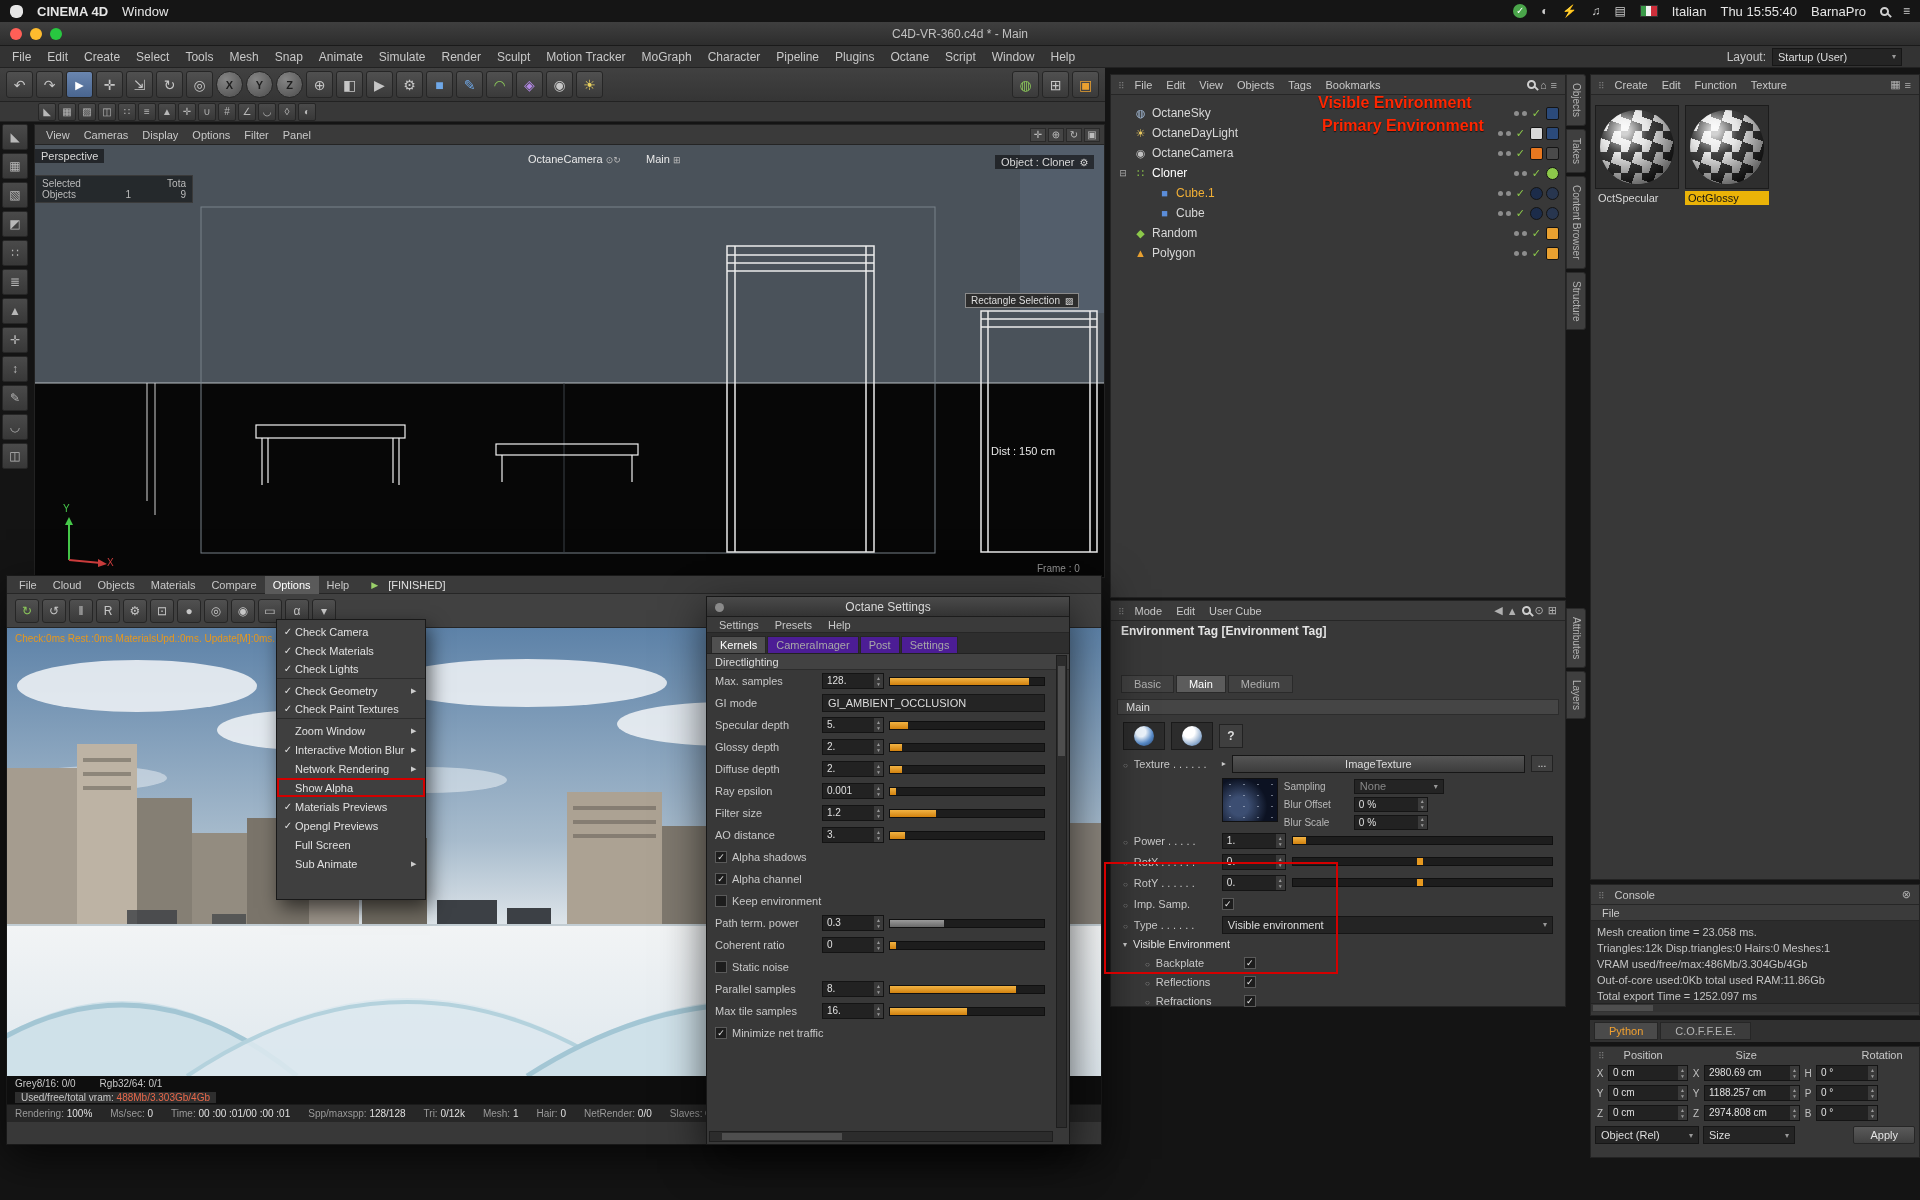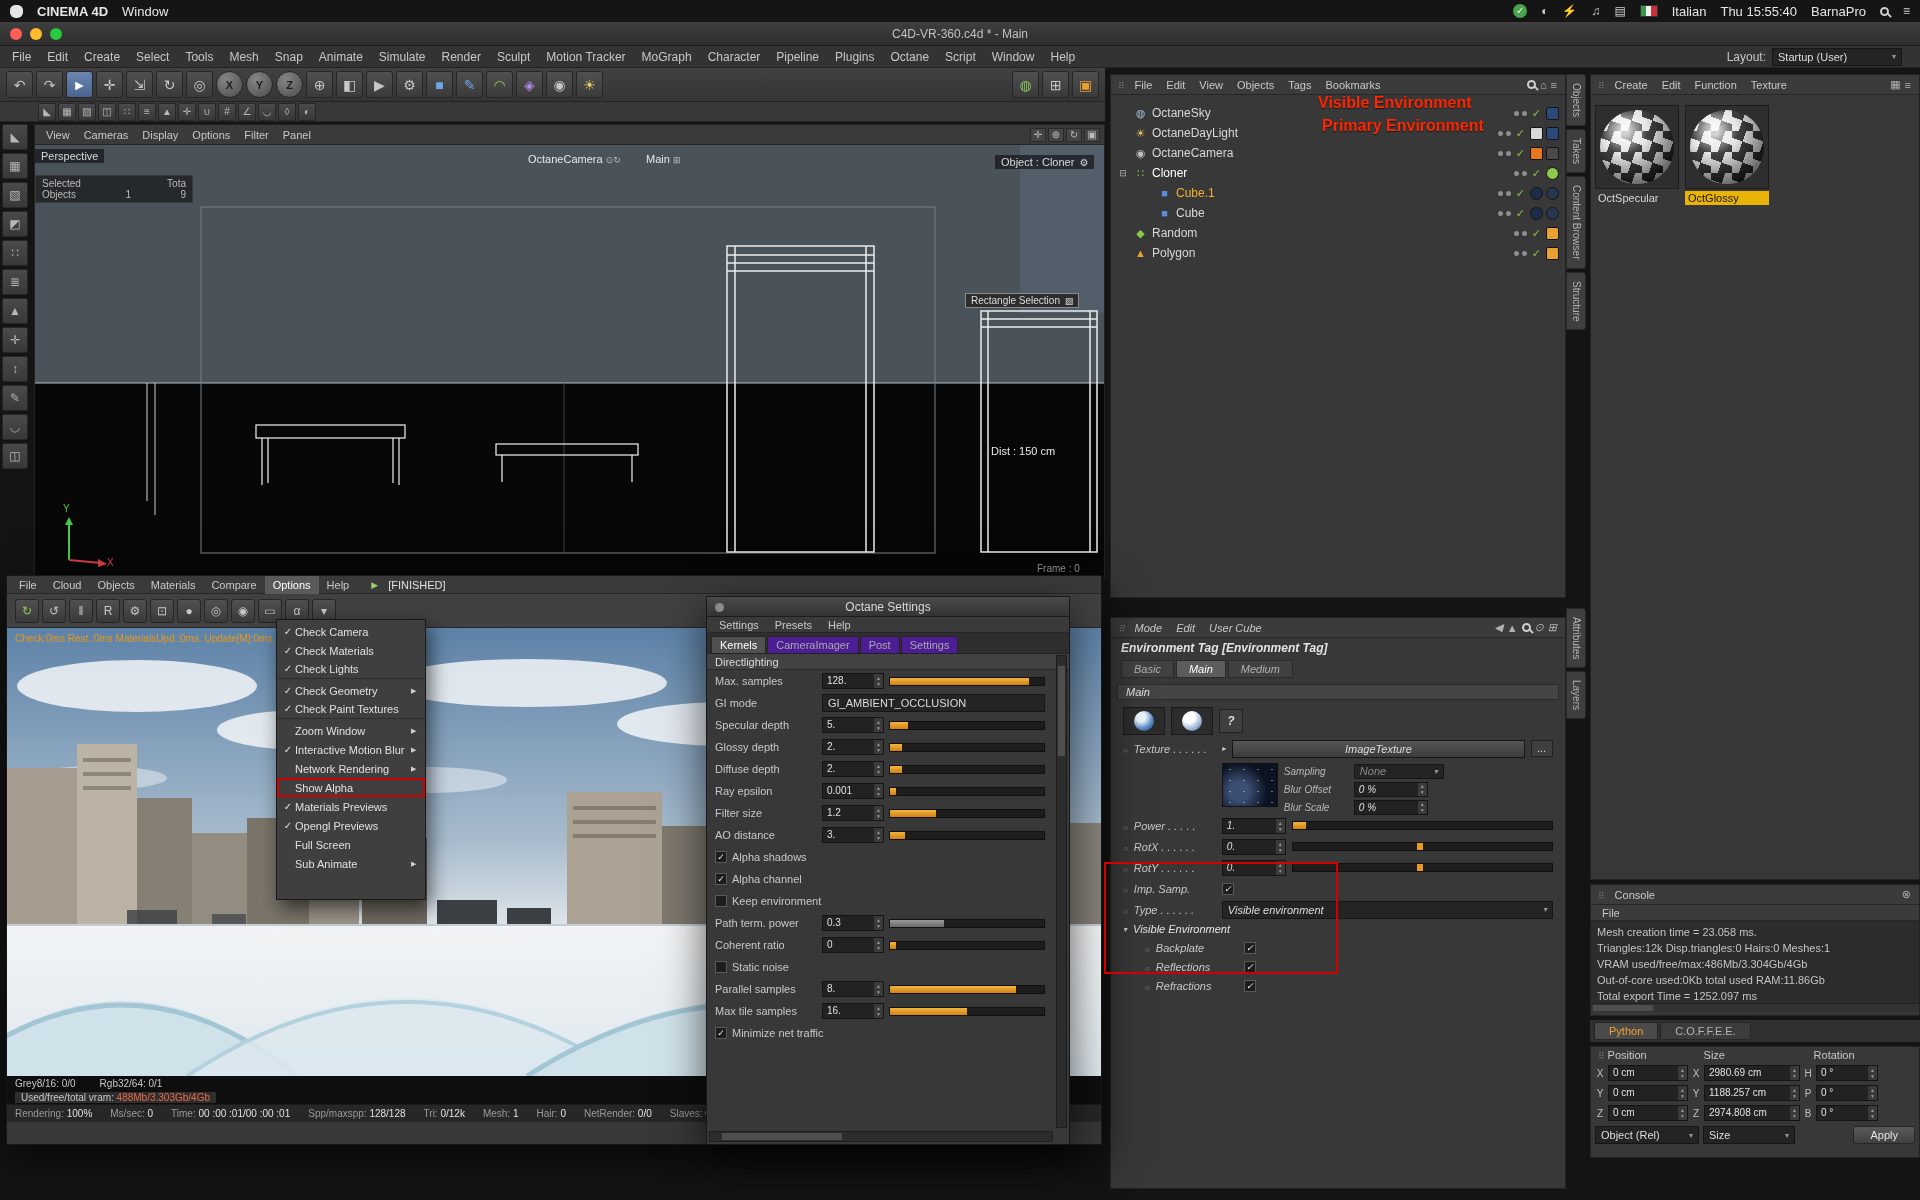--- a/index.html
+++ b/index.html
@@ -146,23 +146,23 @@
   .oparam { display:flex; align-items:center; height:22px; padding:0 24px 0 8px; gap:5px; }
   .oparam .lbl { width:102px; font-size:11px; color:#c8c8c8; flex:0 0 auto; }
   .oparam .spin { width:62px; }
   .oparam .wide { flex:1; }
   .oscroll-v { position:absolute; right:2px; top:58px; bottom:16px; width:11px; background:#2c2c2c; border:1px solid #1e1e1e; }
   .oscroll-v .thumb { position:absolute; left:1px; right:1px; top:10px; height:90px; background:#4e4e4e; }
   .oscroll-h { position:absolute; left:2px; right:16px; bottom:2px; height:11px; background:#2c2c2c; border:1px solid #1e1e1e; }
   .oscroll-h .thumb { position:absolute; top:1px; bottom:1px; left:12px; width:120px; background:#4e4e4e; }
 
   
-  #attrmgr { left:1110px; top:617px; width:456px; height:572px;font-style:italic; }
+  #attrmgr { left:1110px; top:600px; width:456px; height:407px; }
   #amtitle { height:20px; display:flex; align-items:center; font-size:12px; color:#e4e4e4; font-weight:bold; padding:2px 10px; }
-  #amtabs { display:flex; gap:2px; padding:2px 10px; }
+  #amtabs { display:flex; gap:2px; padding:2px 10px;margin-top:32px; }
   .amtab { padding:2px 12px; font-size:11px; background:#414141; border:1px solid #2a2a2a; color:#b0b0b0; }
   .amtab.active { background:#5c5c5c; color:#fff; }
   .amsection { height:16px; background:#454545; border:1px solid #2c2c2c; font-size:11px; color:#e0e0e0; display:flex; align-items:center; padding:0 8px; margin:4px 6px; }
   .arow { display:flex; align-items:center; height:21px; padding:0 12px; gap:6px; }
   .arow .dot::before { content:"○"; font-size:8px; color:#909090; }
   .arow .lbl { width:82px; font-size:11px; color:#c8c8c8; flex:0 0 auto; white-space:nowrap; overflow:hidden; }
   .arow .spin { width:64px; }
   .envbtn { width:42px; height:28px; background:#2c2c2c; border:1px solid #1a1a1a; display:flex; align-items:center; justify-content:center; }
   .envball { width:20px; height:20px; border-radius:50%; background:radial-gradient(circle at 35% 30%, #eaf2fa 0 25%, #5a8cc8 60%, #1c3a66 100%); }
   .helpbtn { width:24px; height:24px; background:#3f3f3f; border:1px solid #222; color:#ddd; font-weight:bold; display:flex; align-items:center; justify-content:center; }
@@ -177,21 +177,21 @@
   #console .body { background:#2c2c2c; height:82px; padding:3px 6px; font-size:11px; color:#c4c4c4; line-height:16px; overflow:hidden; }
   .cscroll { height:9px; background:#333; border-top:1px solid #222; position:relative; }
   .cscroll .thumb { position:absolute; left:2px; top:1px; bottom:1px; width:60px; background:#4e4e4e; }
 
   #scripttabs { left:1590px; top:1020px; width:330px; height:22px; background:#303030; display:flex; gap:2px; align-items:center; padding:0 4px; }
   .stab { padding:2px 14px; font-size:11px; background:#3c3c3c; border:1px solid #262626; color:#b4b4b4; }
   .stab.active { background:#4a4a4a; color:#f0a030; }
 
   
   #coords { left:1590px; top:1046px; width:330px; height:112px; }
-  #coords .heads { display:flex; font-size:11px; color:#c8c8c8; padding:2px 4px; gap:0; }
+  #coords .heads { display:flex; font-size:11px; color:#c8c8c8; padding:2px 4px; gap:16px; }
   #coords .heads span { flex:0 0 auto; }
   .crow { display:flex; align-items:center; height:20px; padding:0 4px; gap:3px; }
   .axl { width:10px; font-size:10px; color:#c0c0c0; text-align:center; flex:0 0 auto; }
   .crow .spin { width:80px; } .crow .spin.w2 { width:96px; } .crow .spin.w3 { width:62px; }
   #coords .foot { display:flex; gap:4px; padding:3px 4px; align-items:center; }
   .applybtn { margin-left:auto; background:linear-gradient(#5a5a5a,#414141); border:1px solid #262626; color:#e4e4e4; font-size:11px; padding:2px 16px; border-radius:2px; }
 
   
   #dock { left:0; right:0; top:1158px; height:42px; display:flex; justify-content:center; z-index:50; }
   #dockbar { display:flex; align-items:center; gap:8px; padding:4px 12px; background:rgba(190,195,205,.30); border:1px solid rgba(255,255,255,.25); border-radius:14px; }

